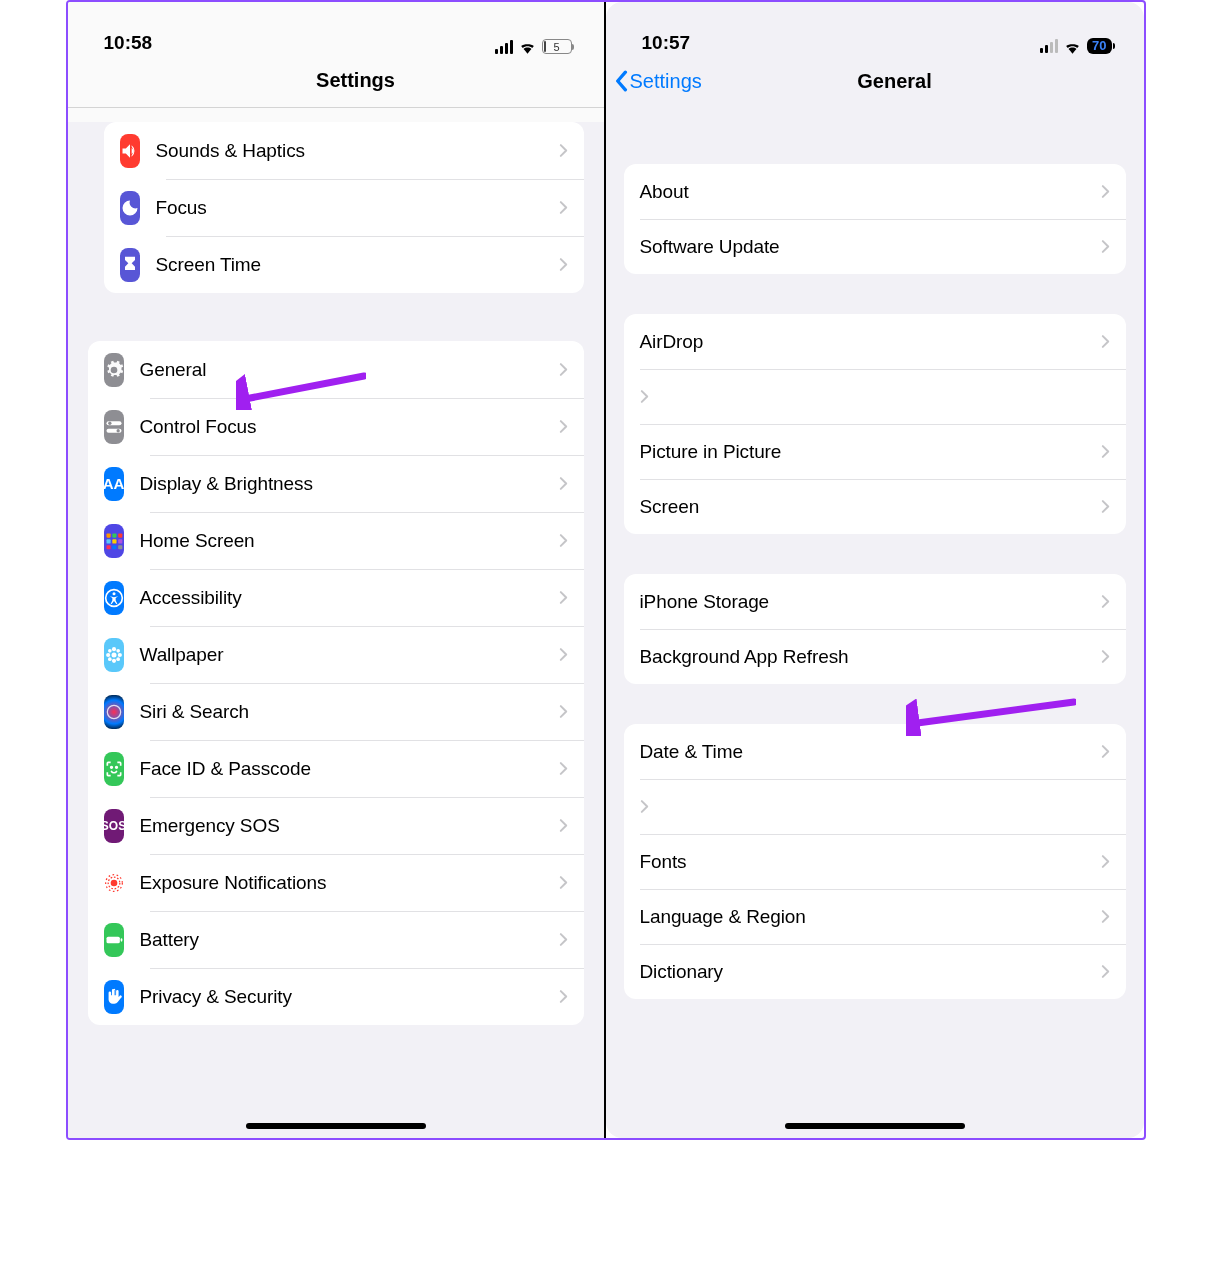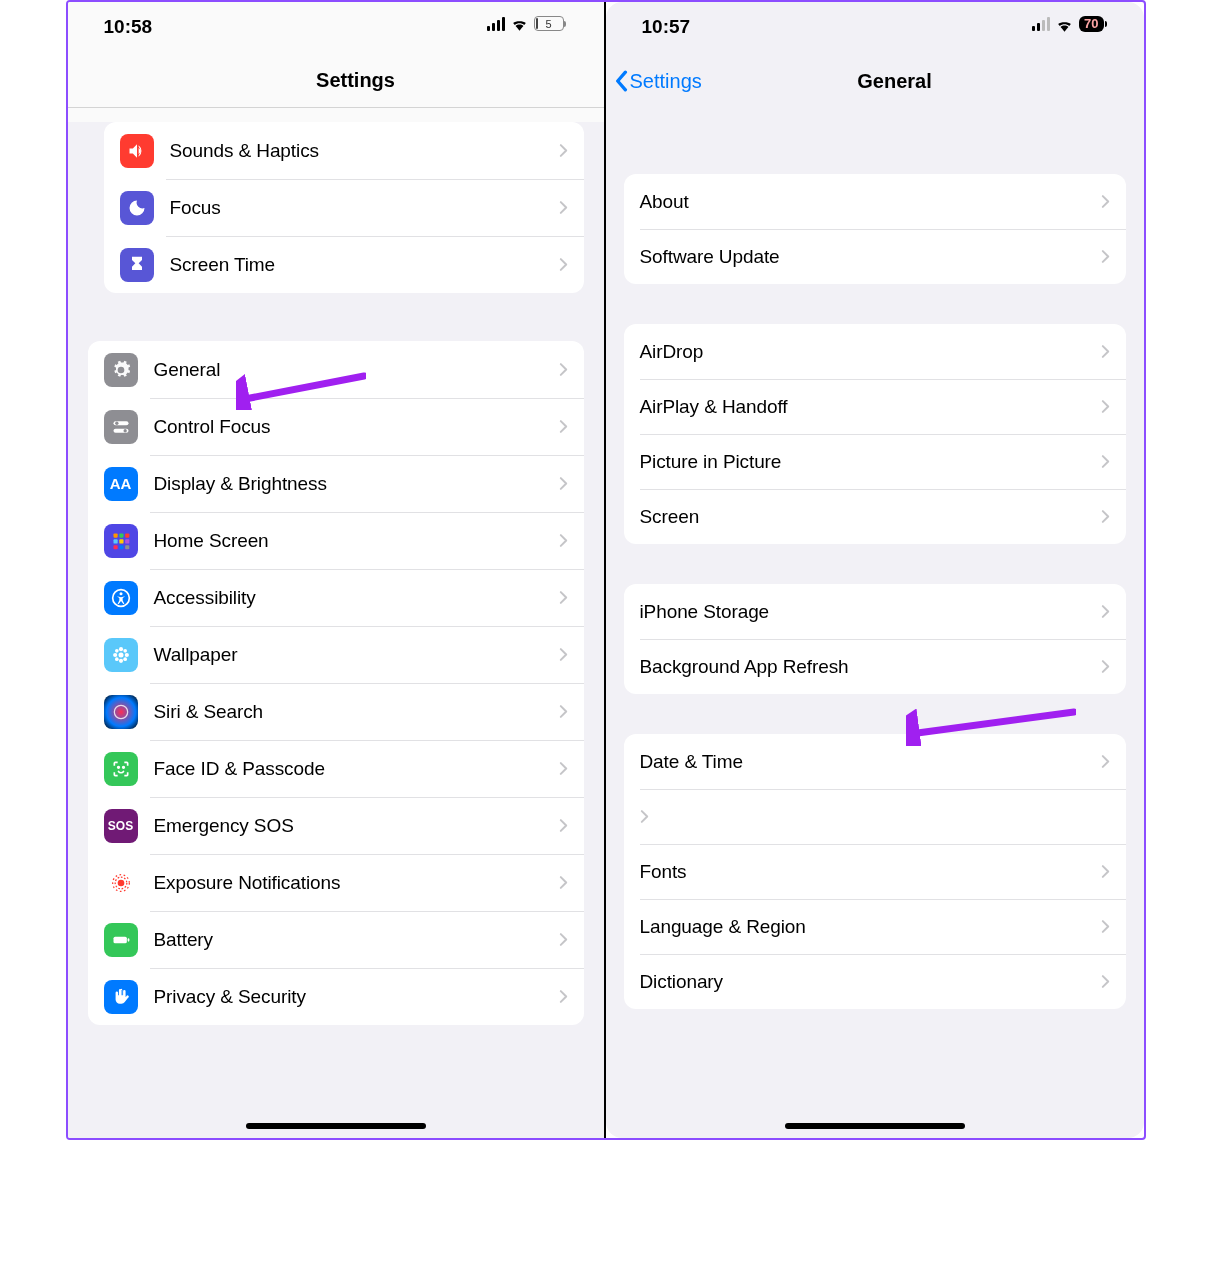--- a/index.html
+++ b/index.html
@@ -26,41 +26,41 @@
     overflow: hidden;
     border-right: 2px solid #000;
   }
   .phone:last-child { border-right: none; border-radius: 16px; }
   .phone.left { background: linear-gradient(#fafafa 0, #fafafa 120px, #f2f1f6 120px); }
 
   
   .status-bar {
     display: flex;
     justify-content: space-between;
-    align-items: flex-start;
-    padding: 14px 40px 0 36px;
+    align-items: flex-end;
+    padding: 14px 32px 0 36px;
     height: 52px;
     font-size: 19px;
     font-weight: 600;
   }
   .status-right { display:flex; align-items:center; gap:5px; }
   .sig-bars { display:flex; align-items:flex-end; gap:2px; height:14px; }
   .sig-bars span { width:3px; background:#000; display:block; border-radius:1px; }
   .sig-bars span:nth-child(1){height:5px;}
   .sig-bars span:nth-child(2){height:8px;}
   .sig-bars span:nth-child(3){height:11px;}
   .sig-bars span:nth-child(4){height:14px;}
   .phone.right .sig-bars span:nth-child(3){background:#bbb;}
   .phone.right .sig-bars span:nth-child(4){background:#bbb;}
   .wifi-icon svg { width:19px; height:15px; display:block;}
   .batt-a { width:30px; height:15px; border:1px solid #888; border-radius:4px; position:relative; display:flex; align-items:center; padding:1px;}
   .batt-a:after { content:""; position:absolute; right:-3px; top:4px; width:2px; height:6px; background:#888; border-radius:0 2px 2px 0;}
   .batt-a-fill{ width:10%; height:100%; background:#444; border-radius:2px;}
   .batt-a-num{ position:absolute; left:0; right:0; text-align:center; font-size:11px; font-weight:500; color:#333;}
-  .batt-b { background:#000; color:#fca5a5; border-radius:6px; padding:0 5px; font-size:13px; font-weight:700; height:16px; line-height:16px; position:relative;}
+  .batt-b { background:#000; color:#3b82f6; border-radius:6px; padding:0 5px; font-size:13px; font-weight:700; height:16px; line-height:16px; position:relative;}
   .batt-b:after{content:""; position:absolute; right:-3px; top:5px; width:2px; height:6px; background:#000; border-radius:0 2px 2px 0;}
 
   
   .nav {
     height: 54px;
     display:flex;
     align-items:center;
     justify-content:center;
     position:relative;
     border-bottom: 0.5px solid rgba(0,0,0,0.15);
@@ -100,21 +100,21 @@
     top:0; left:16px; right:0;
     height:1px;
     background:#e1e1e4;
   }
   .phone.left .row + .row:before { left: 62px; }
   .row .lbl { flex:1; font-size:19px; letter-spacing:-0.1px;}
   .chev { color:#c5c5c8; }
   .chev svg{ width:9px; height:15px; display:block;}
 
   
-  .ico { width:34px; height:34px; border-radius:8px; margin-right:16px; display:flex; align-items:center; justify-content:center; color:#fff; flex-shrink:0;}
+  .ico { width:20px; height:34px; border-radius:8px; margin-right:16px; display:flex; align-items:center; justify-content:center; color:#fff; flex-shrink:0;}
   .ico svg { width:20px; height:20px; display:block; }
   .ico-red{ background:#ff3b30;}
   .ico-indigo{ background:#5856d6;}
   .ico-gray{ background:#8e8e93;}
   .ico-blue{ background:#007aff;}
   .ico-home{ background:#4f46e5;}
   .ico-teal{ background:#5ac8fa;}
   .ico-siri{ background: radial-gradient(circle at 50% 50%, #ff2d55 0%, #007aff 60%, #000 100%);}
   .ico-green{ background:#34c759;}
   .ico-sos{ background:#701a75; font-size:12px; font-weight:700;}
@@ -427,21 +427,21 @@
         <span class="back-chev">
             <svg viewBox="0 0 12 20">
               <path d="M10 2L3 10l7 8" stroke="#007aff" stroke-width="3" fill="none" stroke-linecap="round" stroke-linejoin="round"></path>
             </svg>
           </span>
         <span>Settings</span>
       </div>
       <div class="nav-title">General</div>
     </div>
 
-    <div class="scroll" style="top:120px;">
+    <div class="scroll" style="top:110px;">
       <div style="height:52px;"></div>
       <div id="right-groups">
           <div class="group">
             <div class="row">
 
         <span class="lbl">About</span>
         <span class="chev">
                 <svg viewBox="0 0 10 16">
                   <path d="M2 2l6 6-6 6" stroke="currentColor" stroke-width="2.2" fill="none" stroke-linecap="round" stroke-linejoin="round"></path>
                 </svg>
@@ -462,21 +462,20 @@
 
         <span class="lbl">AirDrop</span>
         <span class="chev">
                 <svg viewBox="0 0 10 16">
                   <path d="M2 2l6 6-6 6" stroke="currentColor" stroke-width="2.2" fill="none" stroke-linecap="round" stroke-linejoin="round"></path>
                 </svg>
               </span>
       </div>
             <div class="row">
 
-        <span class="lbl">AirPlay &amp; Handoff</span>
         <span class="chev">
                 <svg viewBox="0 0 10 16">
                   <path d="M2 2l6 6-6 6" stroke="currentColor" stroke-width="2.2" fill="none" stroke-linecap="round" stroke-linejoin="round"></path>
                 </svg>
               </span>
       </div>
             <div class="row">
 
         <span class="lbl">Picture in Picture</span>
         <span class="chev">

